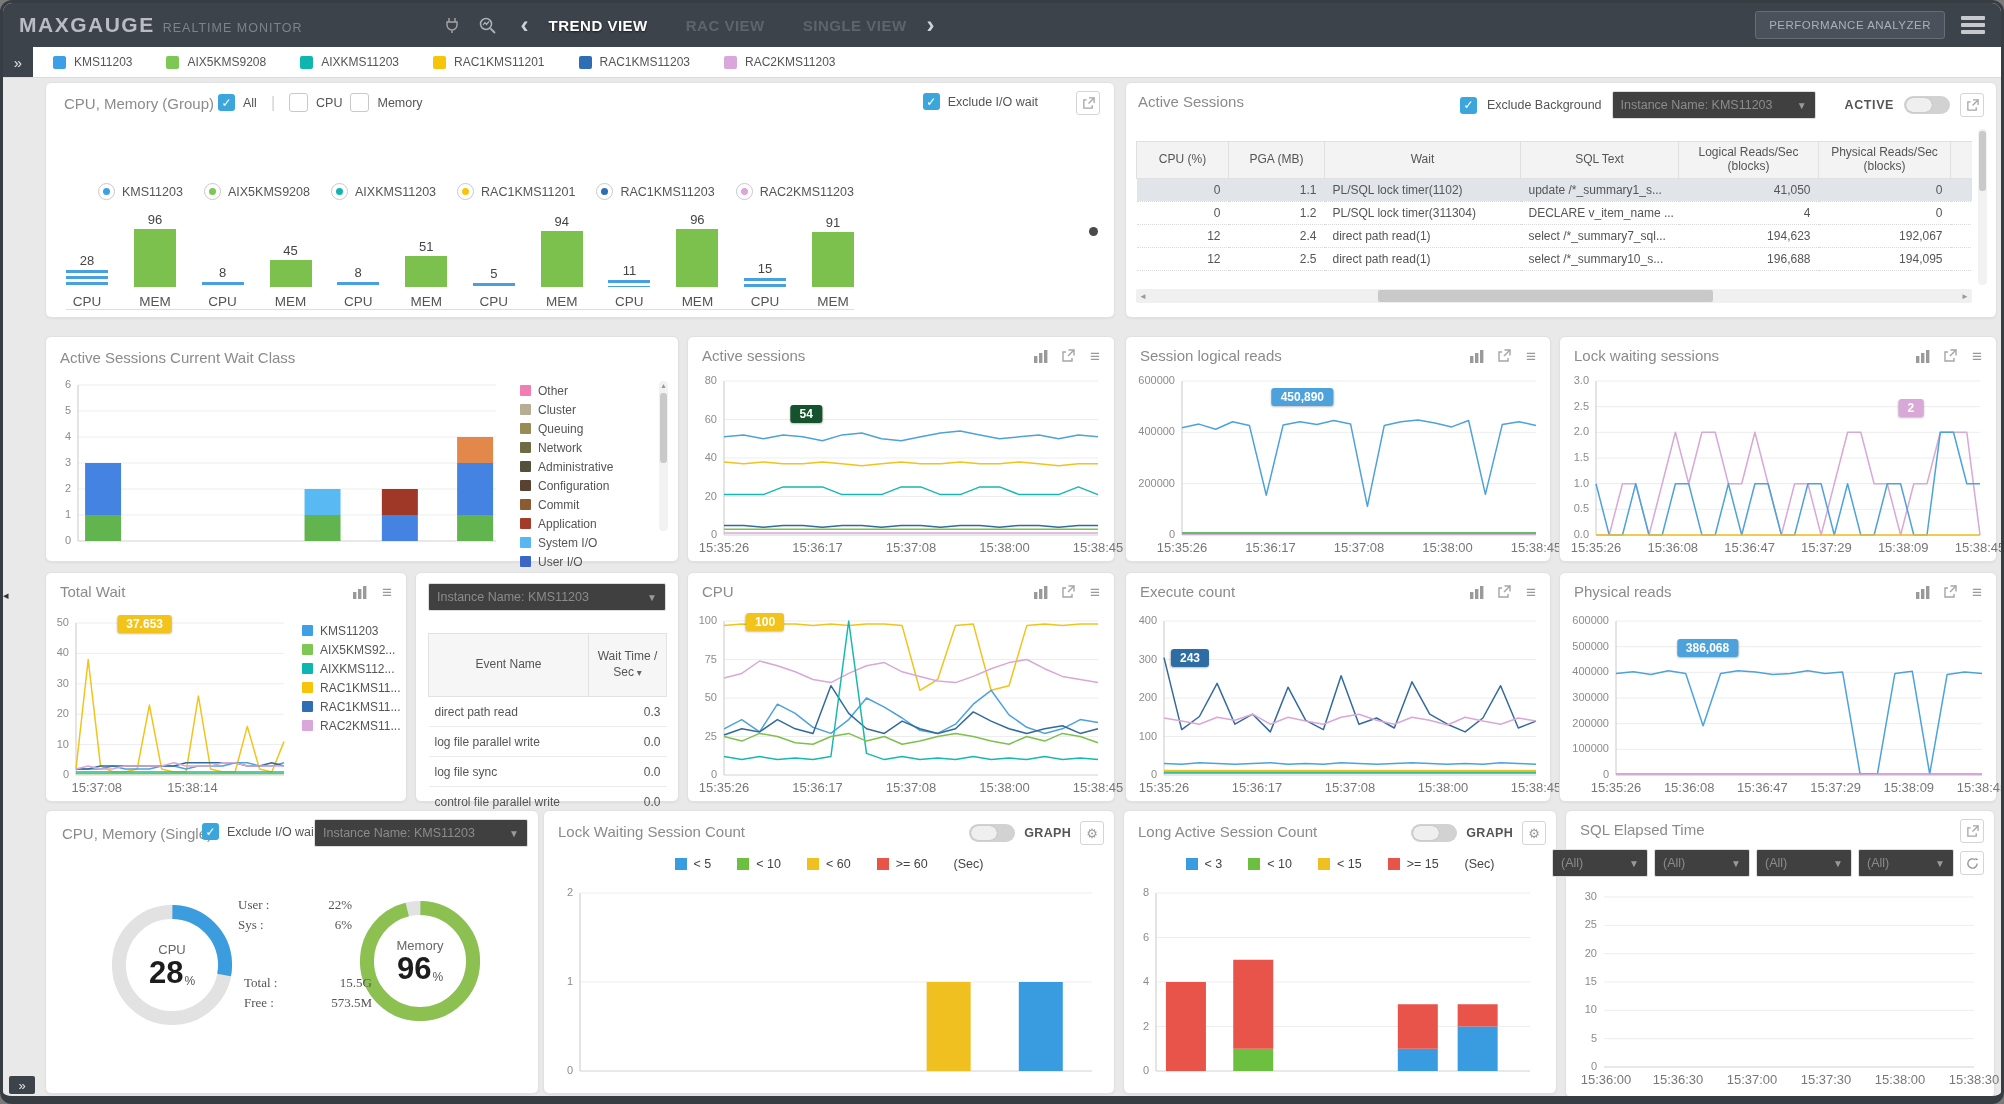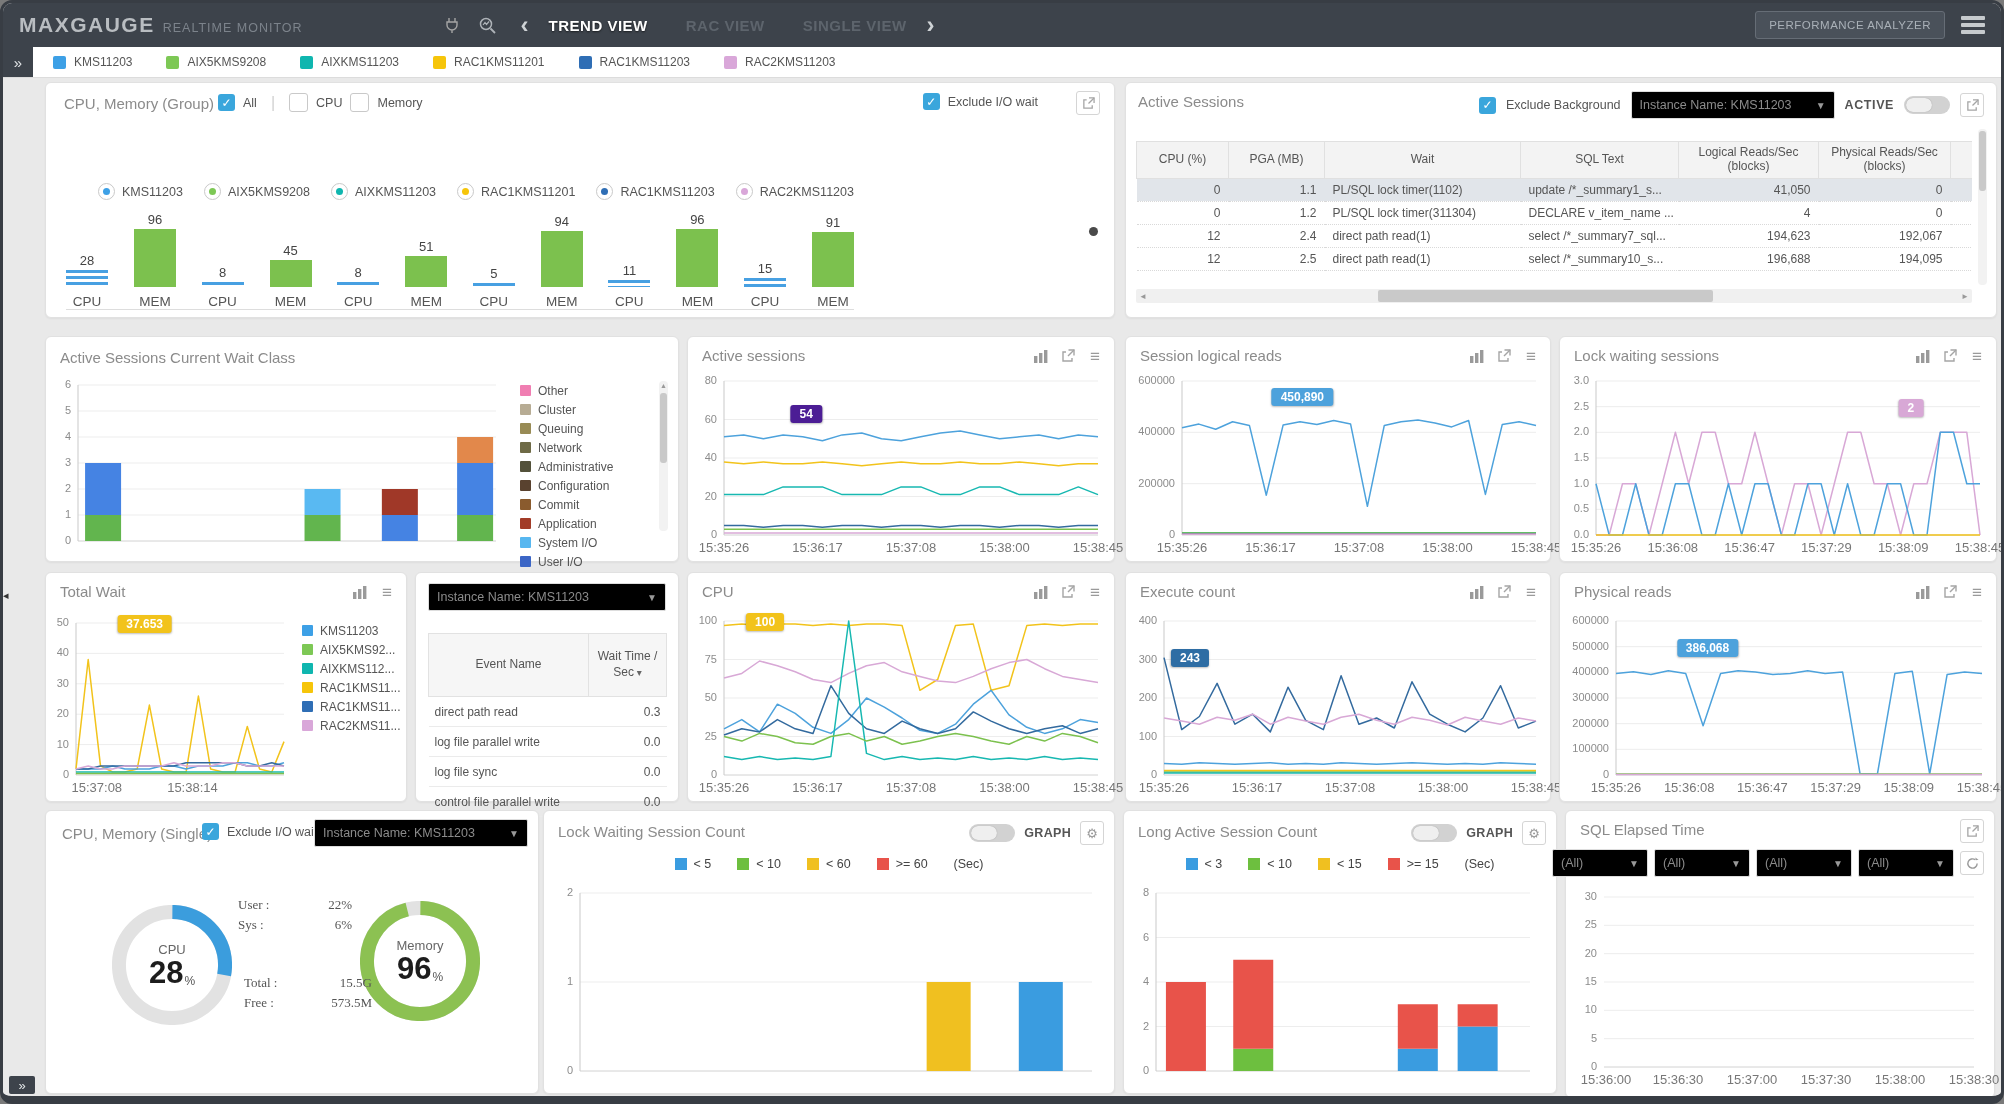--- a/index.html
+++ b/index.html
@@ -40,21 +40,21 @@
   .sqico{width:22px;height:22px;border:1px solid #d5d5d5;border-radius:3px;display:flex;align-items:center;
          justify-content:center;color:#9a9a9a;font-size:13px;background:#fff;cursor:pointer;}
   
   .cbrow{position:absolute;display:flex;align-items:center;gap:8px;}
   .cb{width:17px;height:17px;border-radius:3px;display:inline-flex;align-items:center;justify-content:center;
       font-size:12px;color:#fff;cursor:pointer;flex:0 0 auto;}
   .cb.on{background:#3aa6dc;}
   .cb.off{background:#fff;border:1px solid #c9c9c9;}
   .cblabel{font-size:12.5px;color:#555;white-space:nowrap;}
   .vsep{color:#d0d0d0;margin:0 6px;}
-  .dd{background:#000000;border:1px solid #ddd;border-radius:2px;display:flex;align-items:center;
+  .dd{background:#404040;border:1px solid #ddd;border-radius:2px;display:flex;align-items:center;
       padding:0 8px;font-size:12.5px;color:#8b8b8b;height:26px;cursor:pointer;white-space:nowrap;}
   .dd .car{margin-left:auto;color:#999;font-size:10px;padding-left:10px;}
   .toggle{width:46px;height:18px;background:#d2d2d2;border-radius:9px;position:relative;cursor:pointer;flex:0 0 auto;}
   .toggle .knob{position:absolute;left:2px;top:2px;width:26px;height:14px;background:#efefef;border-radius:7px;
                 box-shadow:0 0 1px rgba(0,0,0,.3);}
   .glabel{font-size:12.5px;font-weight:bold;color:#555;letter-spacing:.3px;}
   
   .radio-row{position:absolute;display:flex;justify-content:space-between;}
   .ritem{display:flex;align-items:center;gap:7px;cursor:pointer;}
   .rdot{width:15px;height:15px;border-radius:50%;border:1.5px solid #c9c9c9;background:#fff;display:flex;
@@ -351,21 +351,21 @@
 
     <section class="panel" style="left:1122px;top:4px;width:870px;height:234px">
       <div class="ptitle" style="left:12px;top:10px">Active Sessions</div>
       <div class="cbrow" style="right:12px;top:8px;gap:10px">
         <span class="cb on">✓</span>
         <span class="cblabel">Exclude Background</span>
         <span class="dd" style="width:186px">
           <span>Instance Name: KMS11203</span>
             <span class="car">▼</span>
         </span>
-        <span class="glabel" style="margin-left:0;letter-spacing:.6px">ACTIVE</span>
+        <span class="glabel" style="margin-left:19px;letter-spacing:.6px">ACTIVE</span>
         <span class="toggle">
             <span class="knob"></span>
           </span>
         <span class="sqico">
           <svg width="13" height="13" viewBox="0 0 14 14">
               <path class="iline" d="M5 3 H2 V12 H11 V9"></path>
               <path class="iline" d="M7.5 1 H13 V6.5"></path>
               <line class="iline" x1="13" y1="1" x2="7" y2="7"></line>
             </svg>
         </span>
@@ -557,21 +557,21 @@
           <div class="ytick" style="left: 0px; width: 23px; top: 155px;">0</div>
           <div class="ytick" style="left: 0px; width: 23px; top: 116.5px;">20</div>
           <div class="ytick" style="left: 0px; width: 23px; top: 78px;">40</div>
           <div class="ytick" style="left: 0px; width: 23px; top: 39.5px;">60</div>
           <div class="ytick" style="left: 0px; width: 23px; top: 1px;">80</div>
           <div class="xlab" style="left: 30px; top: 167px;">15:35:26</div>
           <div class="xlab" style="left: 123.5px; top: 167px;">15:36:17</div>
           <div class="xlab" style="left: 217px; top: 167px;">15:37:08</div>
           <div class="xlab" style="left: 310.5px; top: 167px;">15:38:00</div>
           <div class="xlab" style="left: 404px; top: 167px;">15:38:45</div>
-          <div class="badge" style="background: #4c1d95; left: 112.28px; top: 32.05px;">54</div>
+          <div class="badge" style="background: #14532d; left: 112.28px; top: 32.05px;">54</div>
         </div>
     </section>
 
     <section class="panel" style="left:1122px;top:258px;width:424px;height:224px">
       <div class="ptitle" style="left:14px;top:10px">Session logical reads</div>
       <div class="hicons hset" style="right:10px;top:10px">
           <span class="hico">
             <svg class="ibar" width="14" height="13" viewBox="0 0 14 13">
               <rect x="0" y="6" width="3.4" height="7"></rect>
               <rect x="5" y="3" width="3.4" height="10"></rect>

